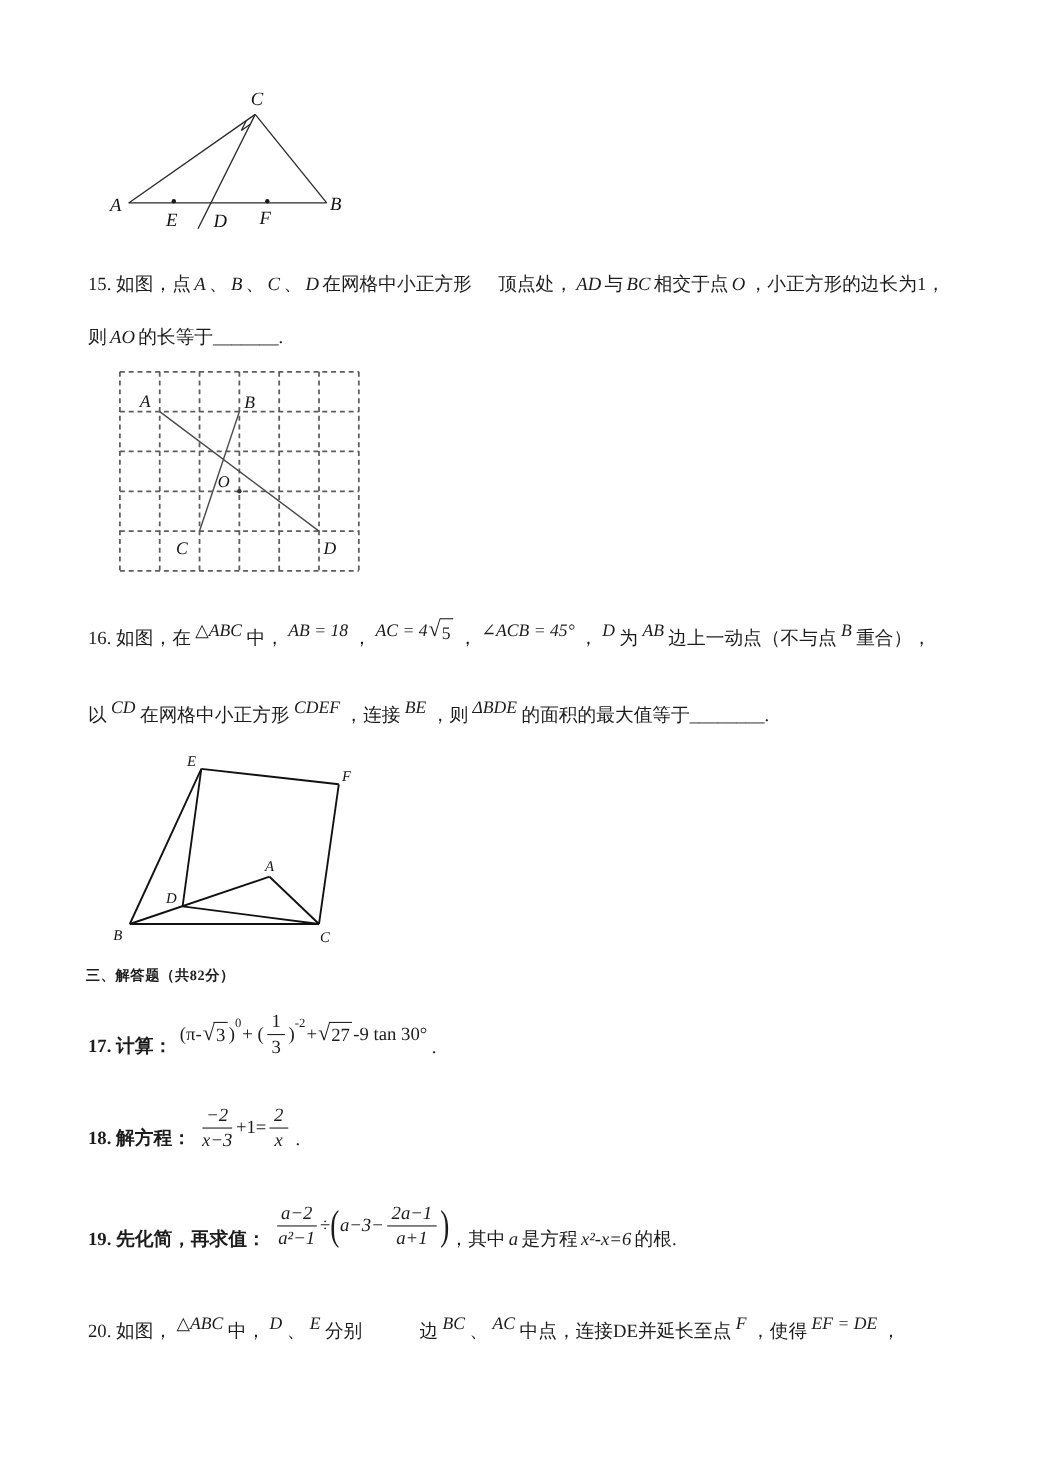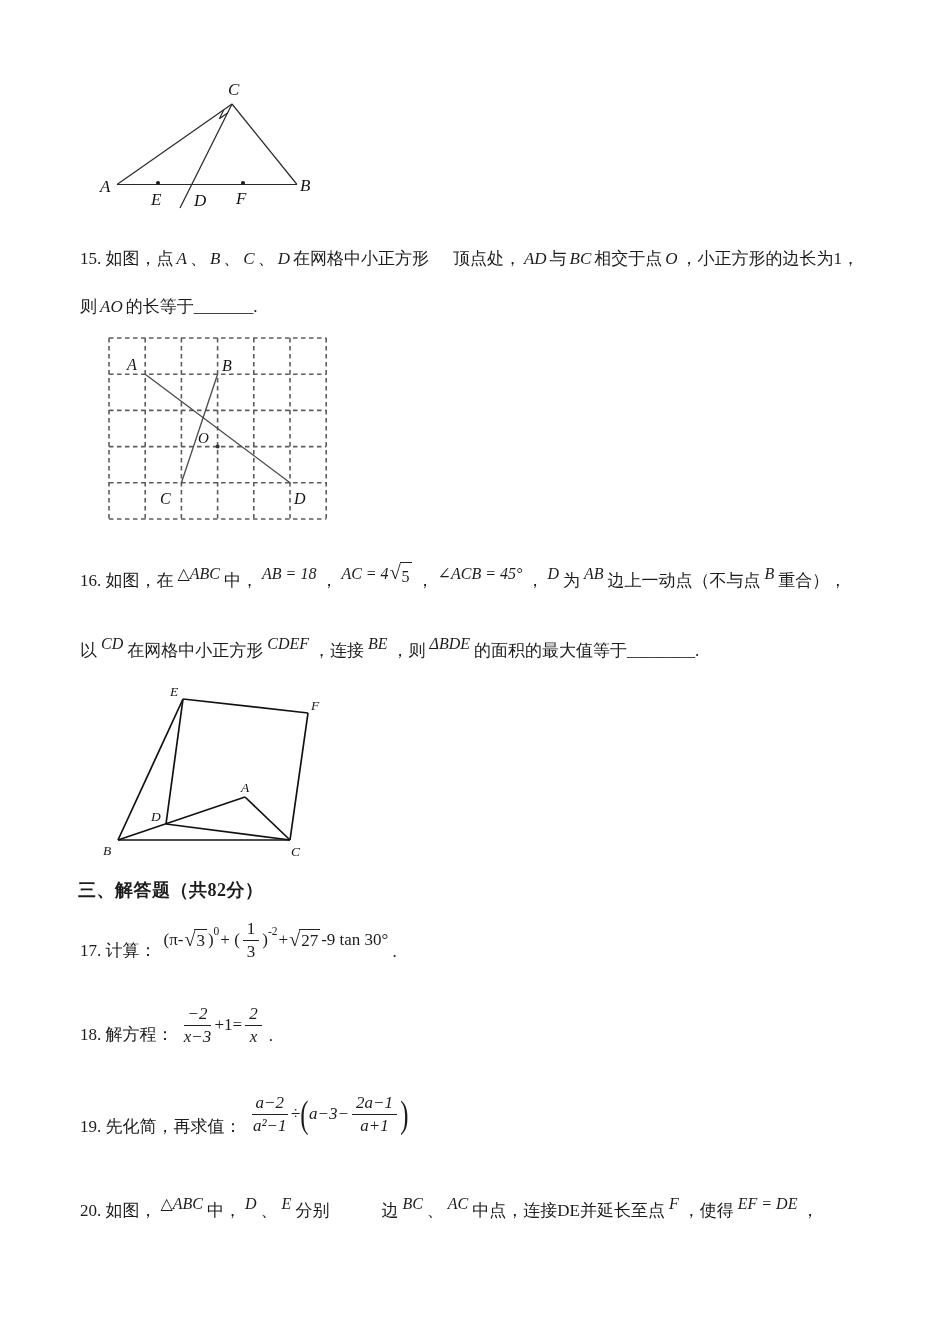--- a/index.html
+++ b/index.html
@@ -19,25 +19,25 @@
   .frac{display:inline-flex;flex-direction:column;align-items:center;line-height:1.15;margin:0 3px;text-align:center;}
   .frac .fnum{border-bottom:1.3px solid #222;padding:0 4px 1px;}
   .frac .fden{padding-top:1px;}
   .frac.it{font-style:italic;}
   .sqrt{display:inline-flex;align-items:flex-start;margin:0 1px;}
   .sqrt .rsign{font-style:normal;font-size:20px;line-height:1.05;margin-right:-1px;}
   .sqrt .rad{border-top:1.4px solid #222;font-style:normal;padding:1px 2px 0 2px;}
   .seg-mr .sqrt{vertical-align:baseline;}
   .seg-bp{font-size:38px;font-weight:300;font-style:normal;line-height:0.8;transform:scaleX(0.65);margin:0 -2px;}
   .qrow{position:absolute;display:flex;align-items:center;white-space:nowrap;}
-  .qlabel{align-self:flex-end;padding-bottom:4px;margin-right:7px;}
+  .qlabel{align-self:flex-end;padding-bottom:4px;margin-right:7px;font-weight:bold;}
   .qtail{align-self:flex-end;padding-bottom:4px;}
   .qperiod{align-self:flex-end;padding-bottom:4px;margin-left:4px;}
   .formula{display:inline-flex;align-items:center;}
-  .section-h{position:absolute;font-weight:bold;font-size:18px;letter-spacing:0.5px;}
+  .section-h{position:absolute;font-weight:bold;font-size:13px;letter-spacing:0.5px;}
   svg{position:absolute;overflow:visible;}
   svg text{font-family:"Liberation Serif","DejaVu Serif",serif;font-style:italic;fill:#141414;}
 </style>
 </head>
 <body>
 
 <svg style="left:95px;top:75px;" width="240" height="145" viewBox="0 0 240 145">
   <g stroke="#2a2a2a" stroke-width="1.2" fill="none">
     <line x1="22" y1="109.5" x2="202" y2="109.5"></line>
     <line x1="22" y1="109.5" x2="137" y2="29"></line>
@@ -167,15 +167,16 @@
       </span>
       <span class="seg-fu">÷</span>
       <span class="seg-bp">(</span>
       <span class="seg-f">a−3−</span>
       <span class="frac it">
         <span class="fnum">2a−1</span>
         <span class="fden">a+1</span>
       </span>
       <span class="seg-bp">)</span>
     </span>
+  <span class="qtail"><span class="seg-cn">，其中</span><span class="seg-m">a</span><span class="seg-cn">是方程</span><span class="seg-m">x²-x=6</span><span class="seg-cn">的根.</span></span>
 </div>
 
 <div class="line" style="left:80px;top:1182px;"><span class="seg-cn">20. 如图，</span><span class="seg-mr">△ABC</span><span class="seg-cn">中，</span><span class="seg-mr">D</span><span class="seg-cn">、</span><span class="seg-mr">E</span><span class="seg-cn">分别</span><span class="seg-gap" style="width: 52px;"></span><span class="seg-cn">边</span><span class="seg-mr">BC</span><span class="seg-cn">、</span><span class="seg-mr">AC</span><span class="seg-cn">中点，连接DE并延长至点</span><span class="seg-mr">F</span><span class="seg-cn">，使得</span><span class="seg-mr">EF = DE</span><span class="seg-cn">，</span></div>
 
 </body></html>

